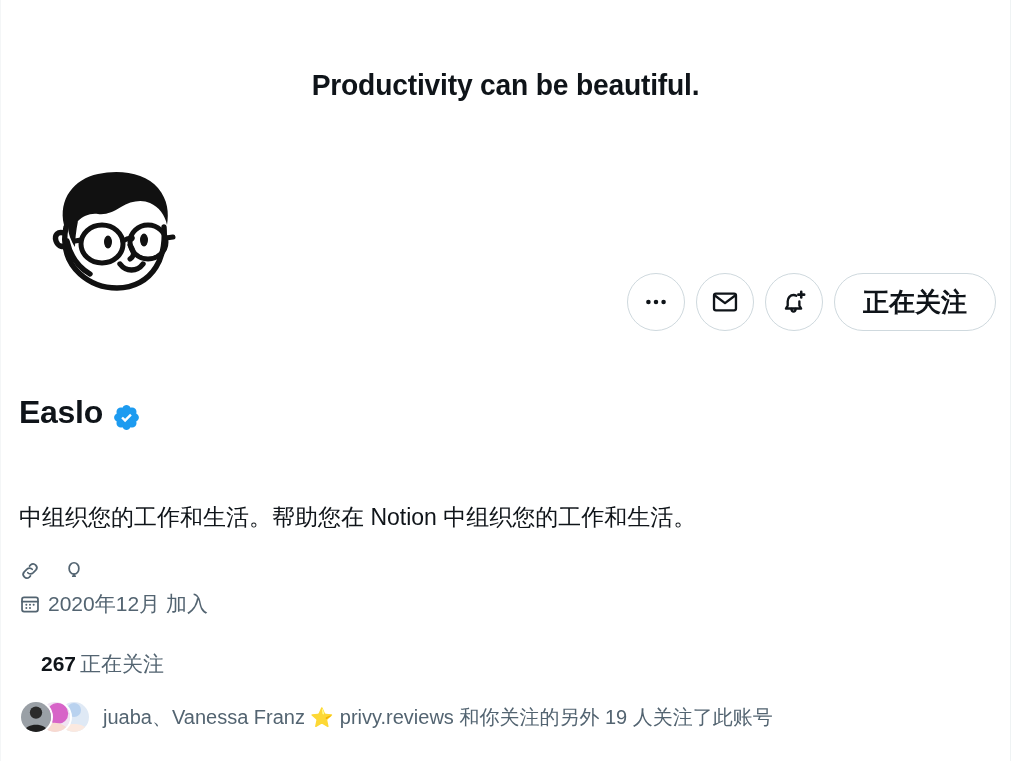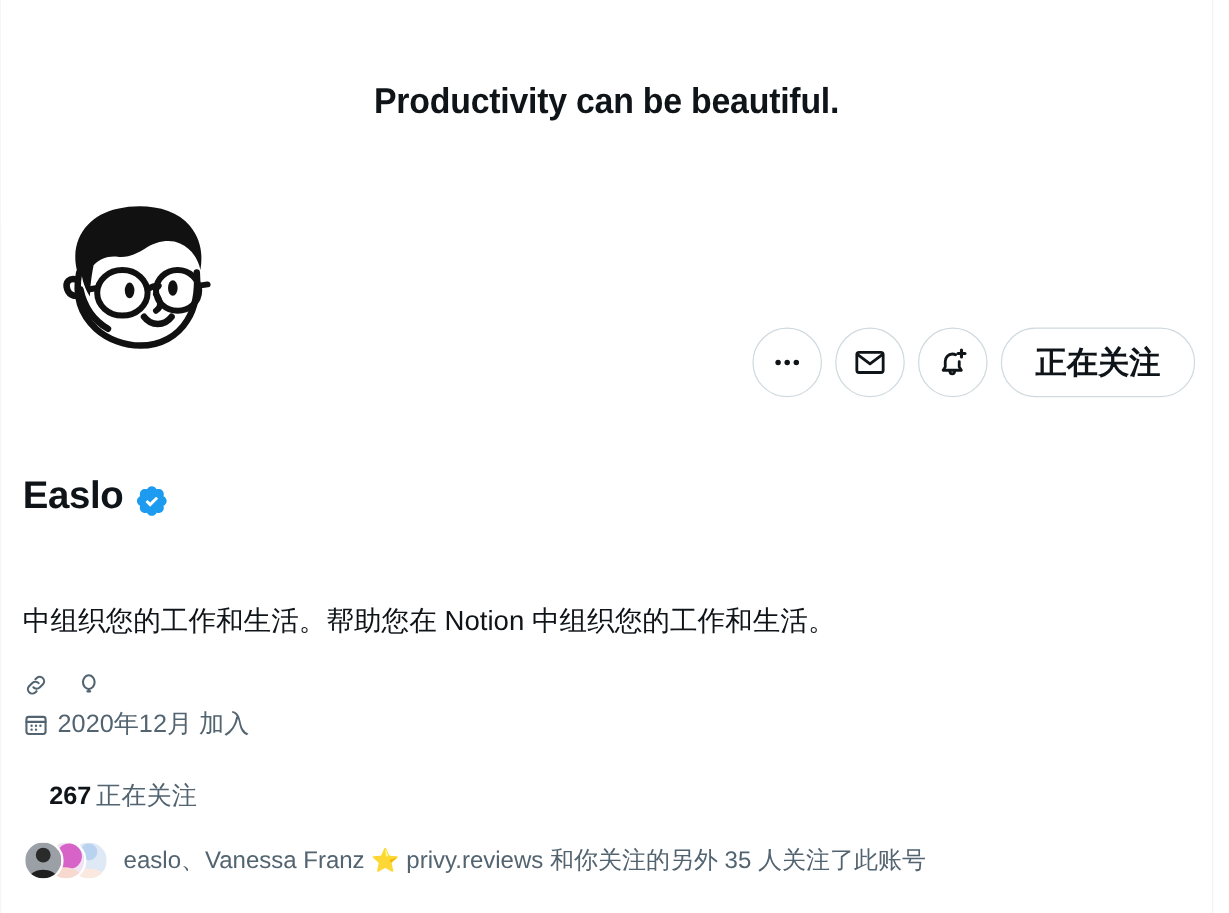--- a/index.html
+++ b/index.html
@@ -375,16 +375,16 @@
         </svg>
       </div>
       <div class="fp fp1">
         <svg viewBox="0 0 34 34">
           <rect width="34" height="34" fill="#9aa0a6"></rect>
           <circle cx="17" cy="12" r="7" fill="#2b2b2b"></circle>
           <path d="M3 34 C6 23 28 23 31 34 Z" fill="#1f1f1f"></path>
         </svg>
       </div>
     </div>
-    <div class="followed-text"><span>easlo、Vanessa Franz </span><span class="star-glyph">⭐</span><span> privy.reviews 和你关注的另外 35 人关注了此账号</span></div>
+    <div class="followed-text"><span>juaba、Vanessa Franz </span><span class="star-glyph">⭐</span><span> privy.reviews 和你关注的另外 19 人关注了此账号</span></div>
   </div>
 
 </div>
 
 </body></html>

